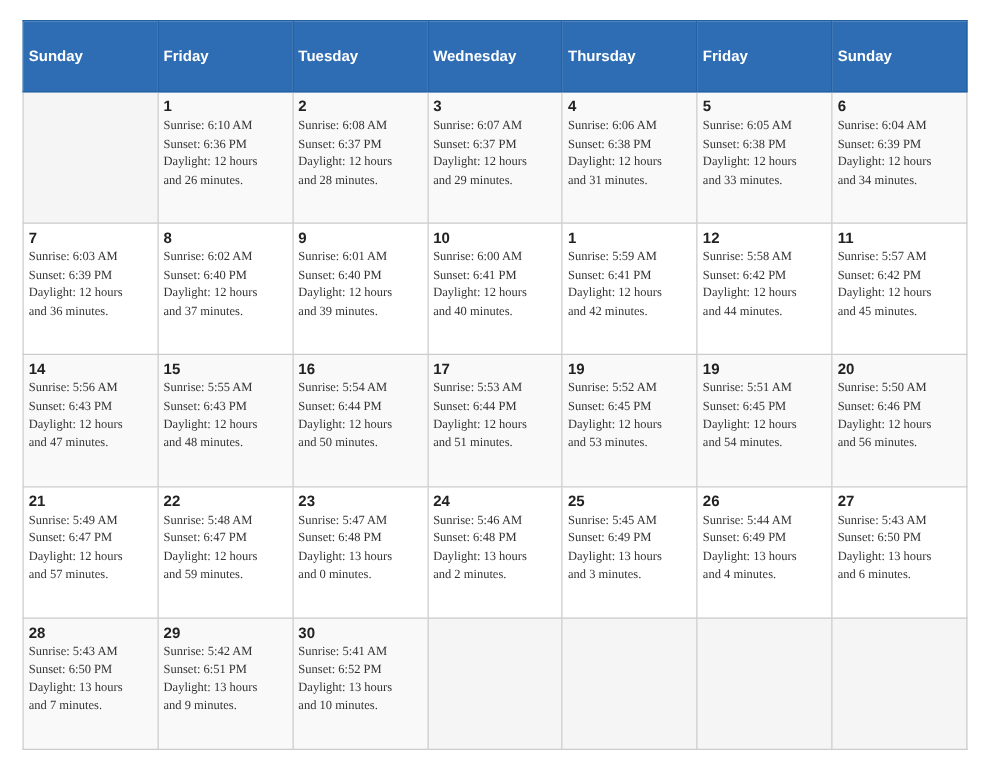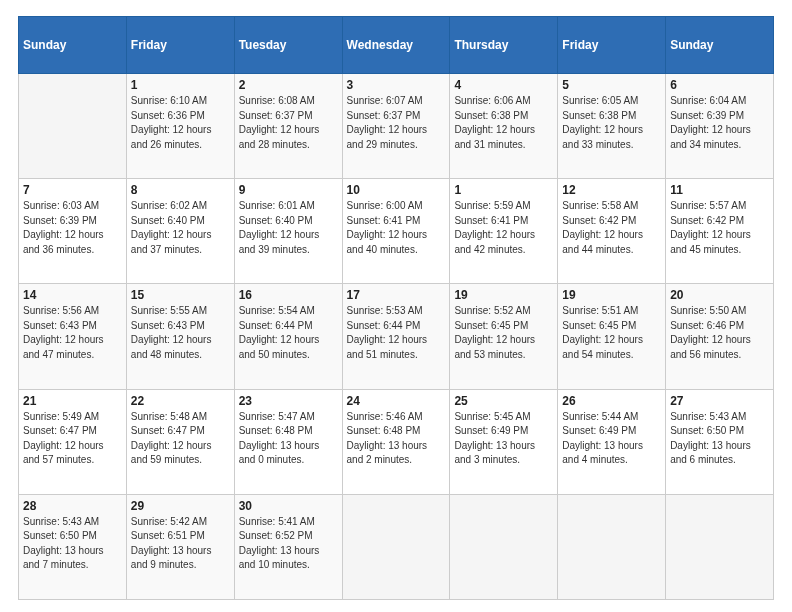--- a/index.html
+++ b/index.html
@@ -76,20 +76,21 @@
     .day-num {
       font-weight: bold;
       font-size: 12px;
       margin-bottom: 2px;
       color: #222;
     }
     .day-info {
       color: #333;
       font-size: 10px;
       line-height: 1.45;
+      font-family: Liberation Serif, serif;
     }
     .empty-cell {
       background: #f5f5f5 !important;
     }
     td.empty-cell {
       background: #f5f5f5;
     }
   </style>
 </head>
 <body>

